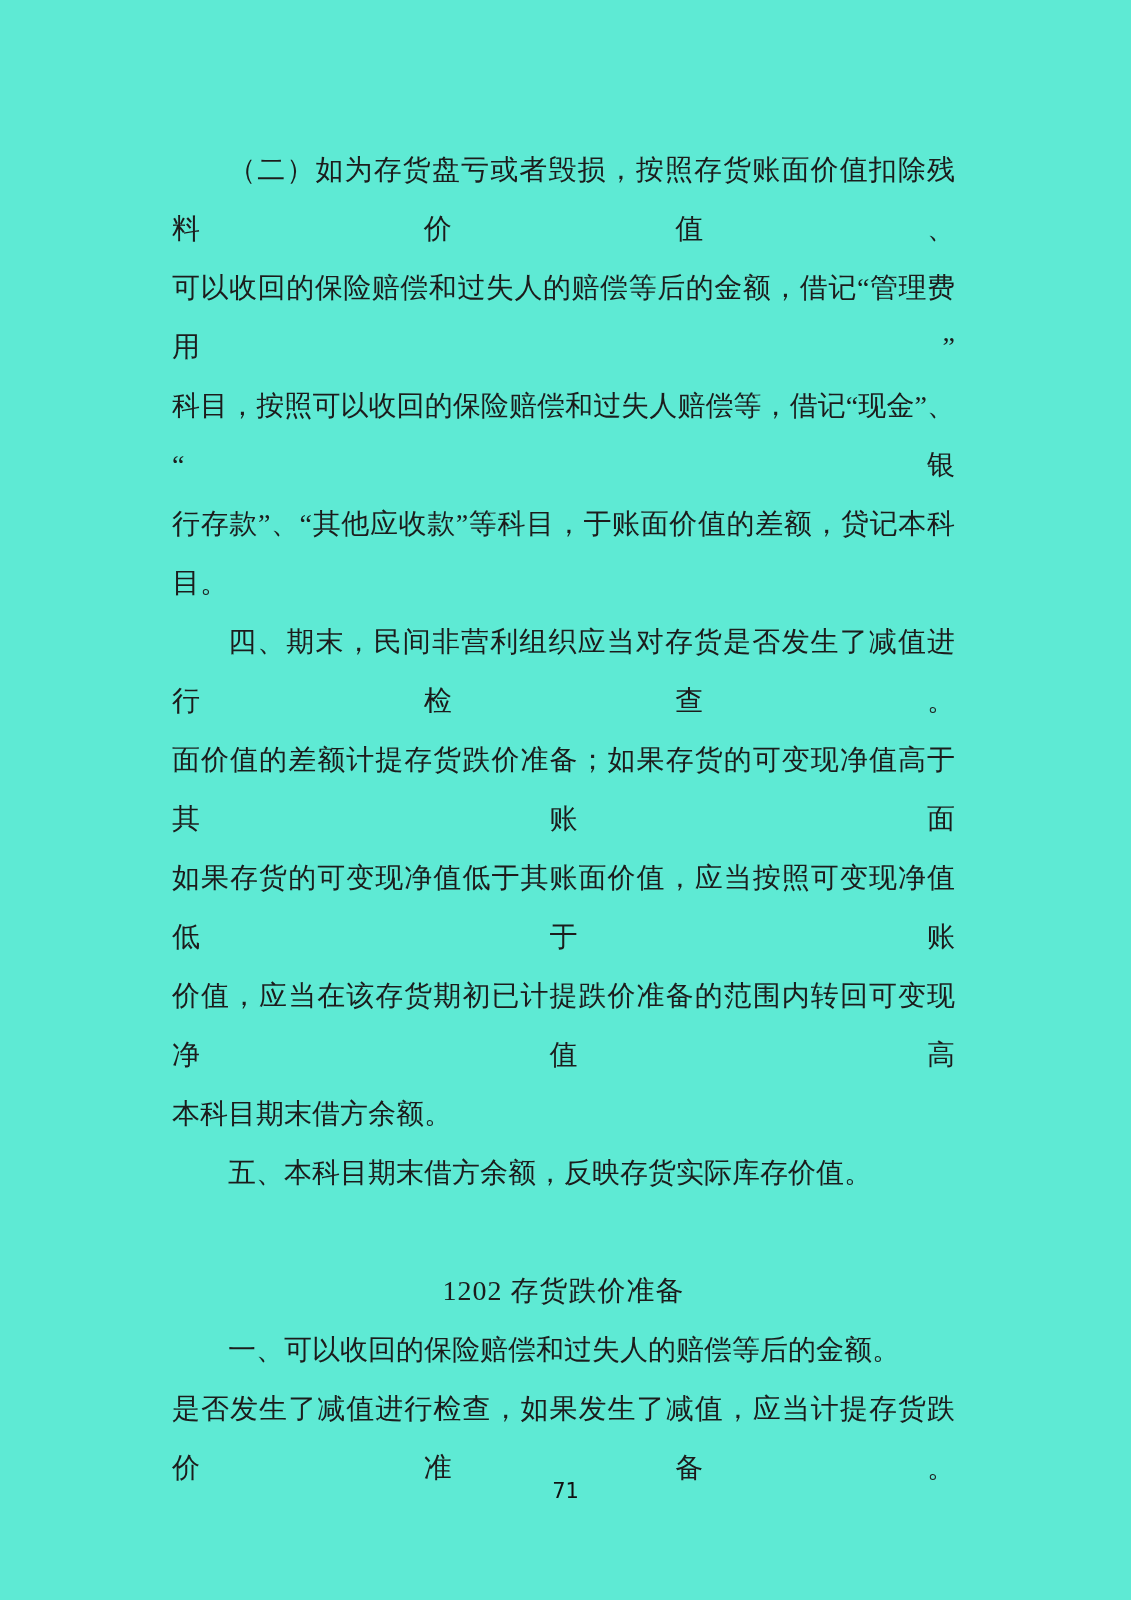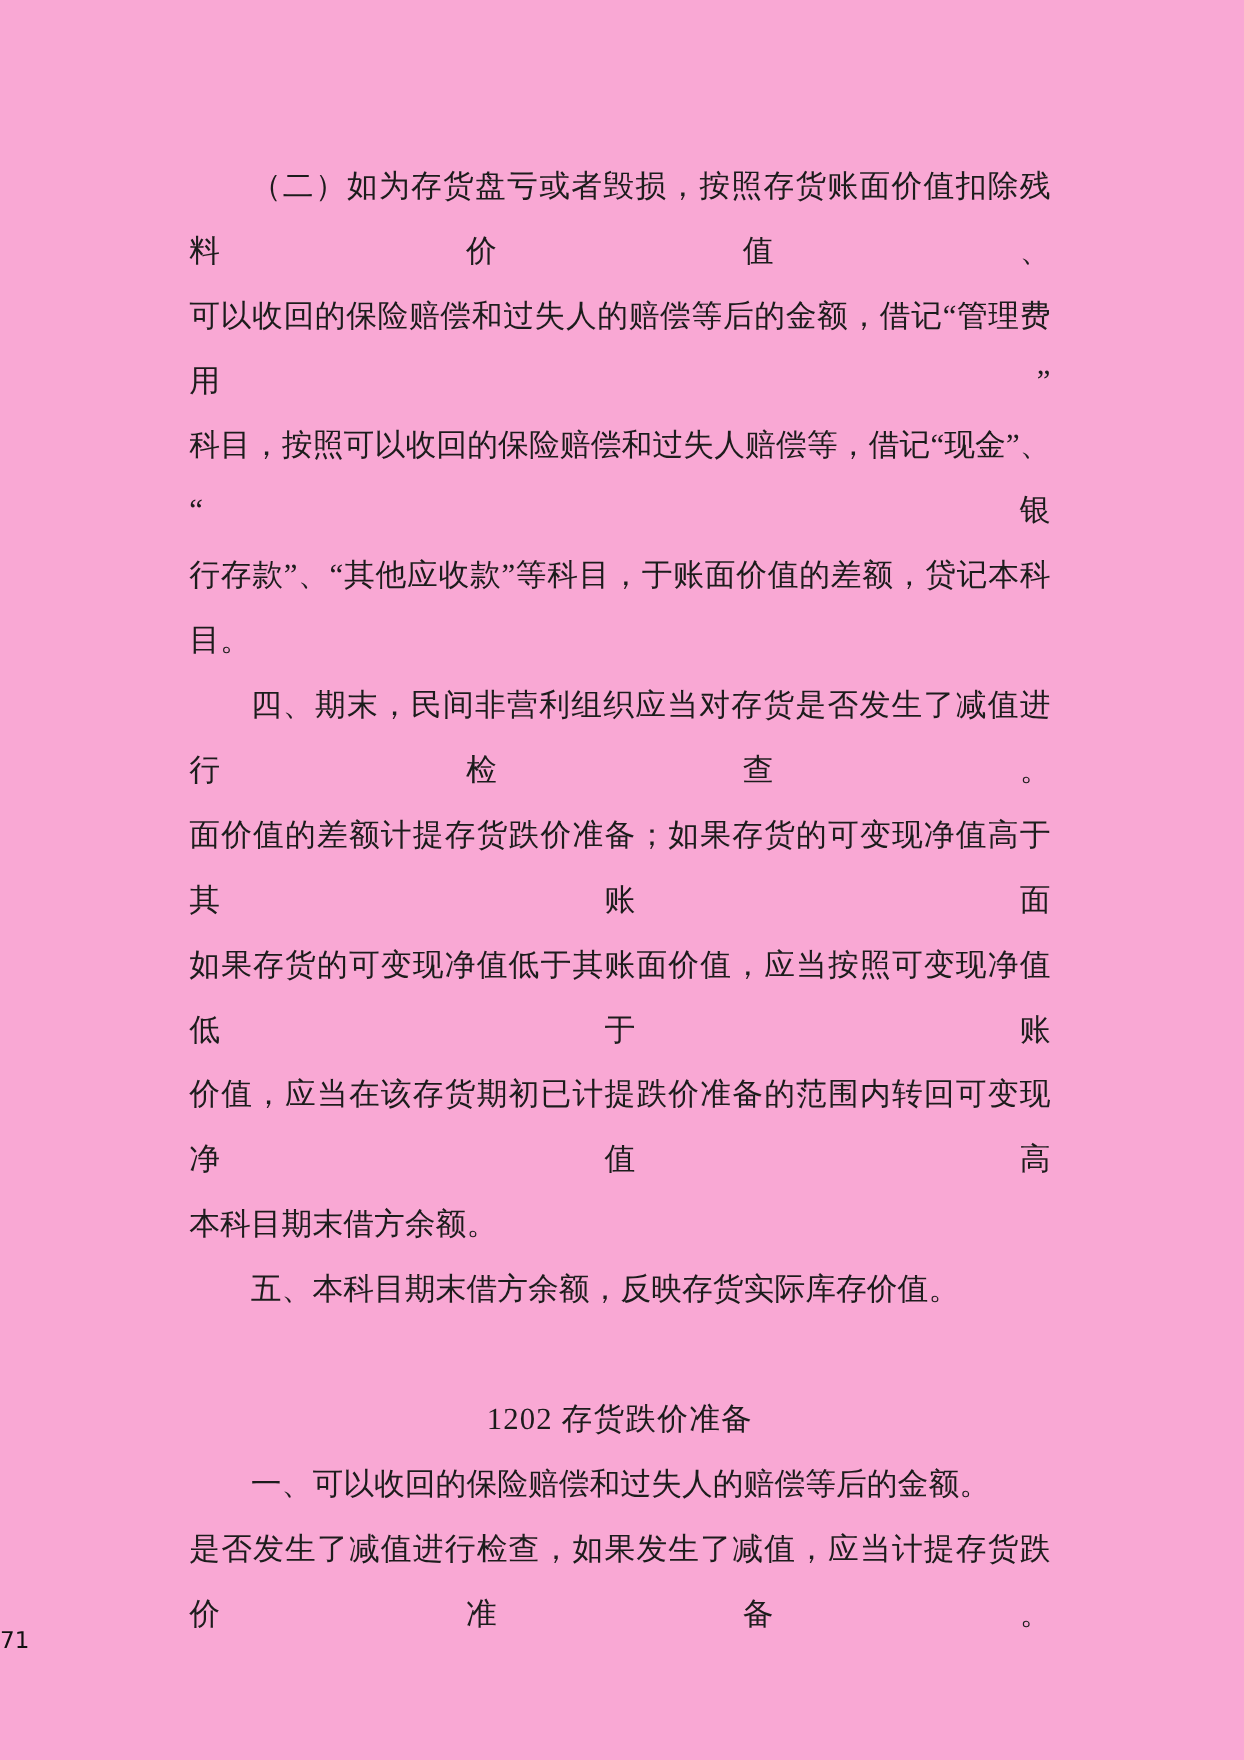--- a/index.html
+++ b/index.html
@@ -4,21 +4,21 @@
 <style>
   html, body {
     margin: 0;
     padding: 0;
     background: #ffffff;
   }
   .page {
     position: relative;
     width: 1131px;
     height: 1600px;
-    background: #f9a8d4;
+    background: #5eead4;
     overflow: hidden;
   }
   .text-block {
     position: absolute;
     left: 172px;
     top: 140px;
     width: 783px;
     font-family: "Liberation Serif", "DejaVu Serif", serif;
     font-size: 28px;
     line-height: 59px;
@@ -46,20 +46,21 @@
     letter-spacing: 1px;
   }
   .line.spacer {
     height: 59px;
   }
   .page-number {
     position: absolute;
     top: 1478px;
     left: 0;
     width: 100%;
+    text-align: center;
     font-family: "DejaVu Sans", "Liberation Sans", sans-serif;
     font-size: 21px;
     line-height: 26px;
     color: #111111;
   }
 </style>
 </head>
 <body>
 
 <div class="page">

